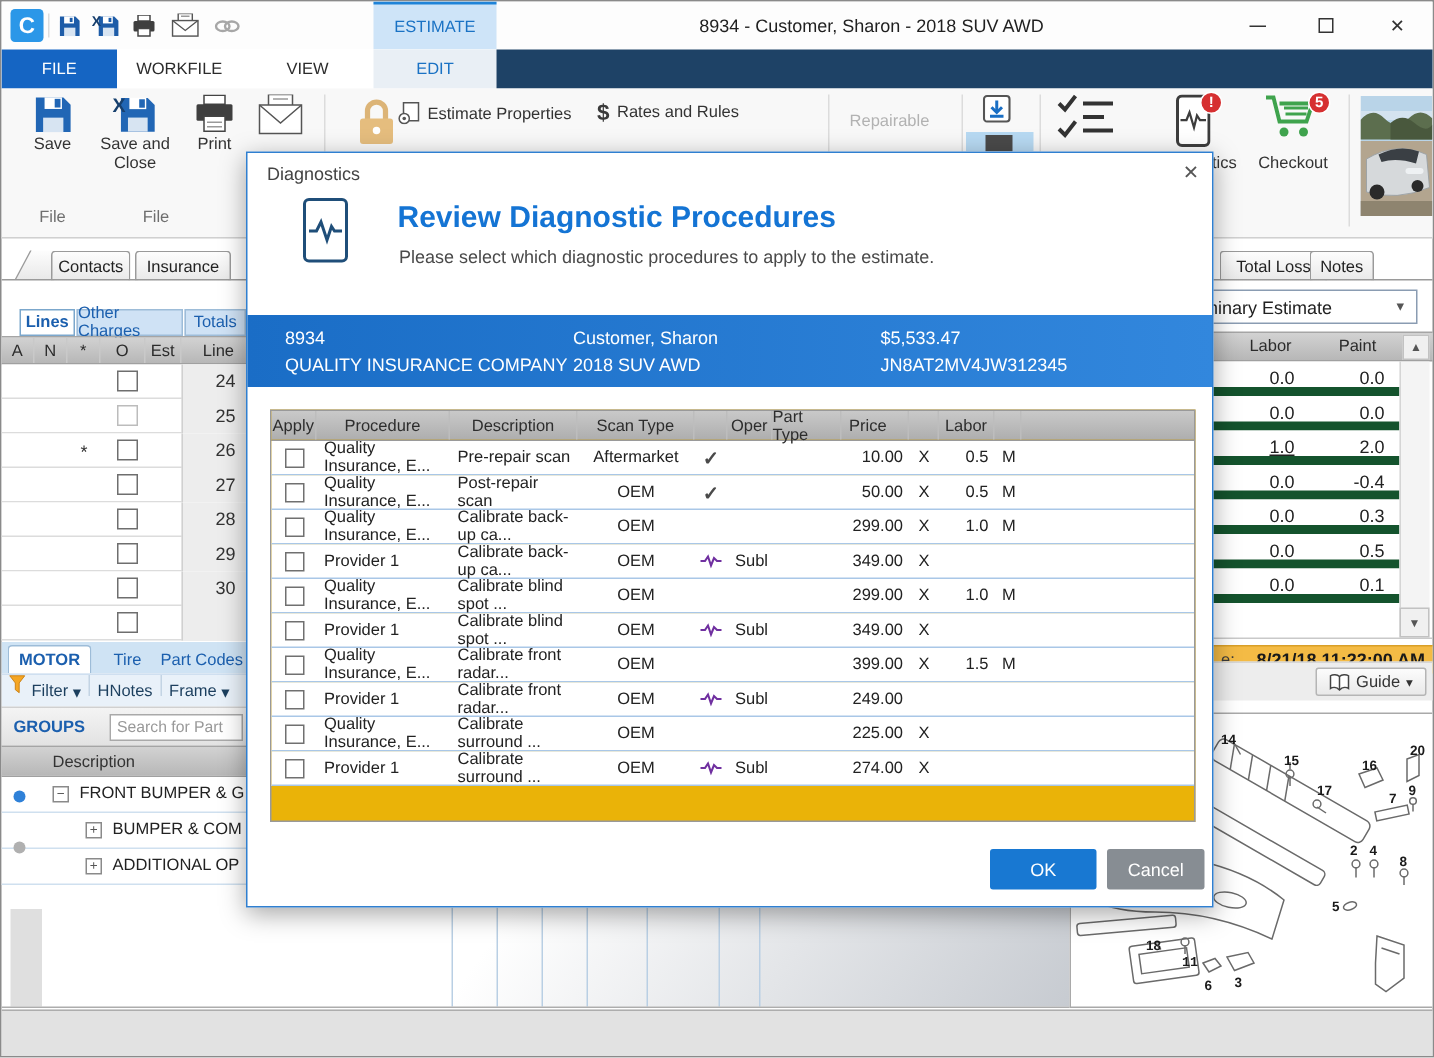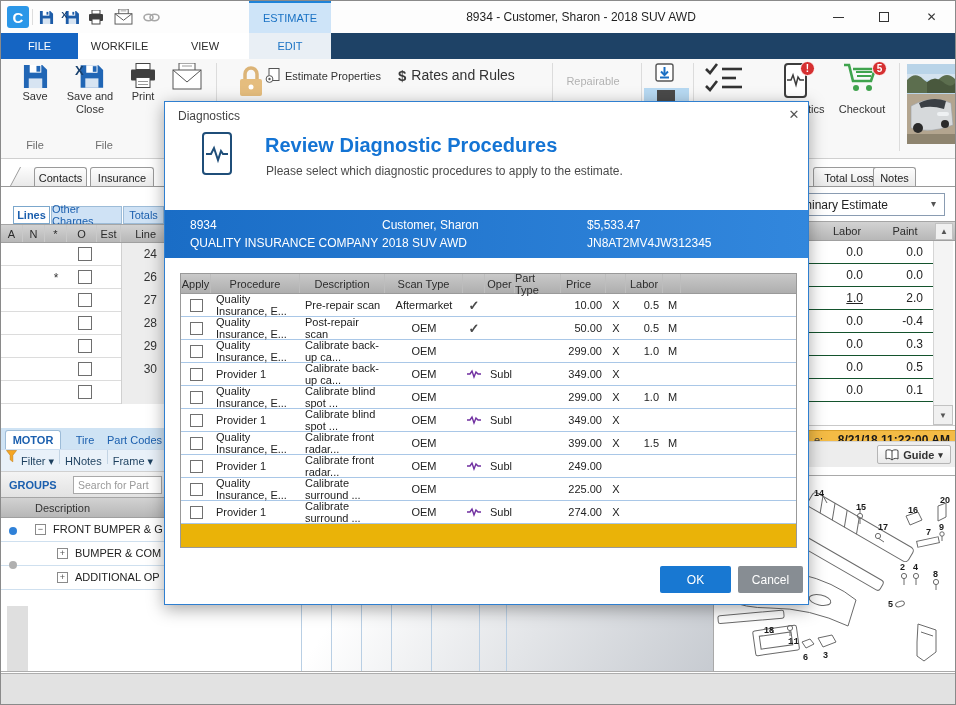--- a/index.html
+++ b/index.html
@@ -58,21 +58,21 @@
   .groups-bar{background:linear-gradient(#f4f4f4,#e2e2e2);border-top:1px solid #d0d0d0;}
   .search-box{background:#fff;border:1px solid #a9a9a9;font-size:10.5px;color:#222;padding:0 4px;}
   .search-box::placeholder{color:#999;}
   .tr-row{height:24px;position:relative;border-bottom:1px solid #cfe0ef;background:#fff;}
   .tr-exp{position:absolute;left:34px;top:6px;width:11px;height:11px;border:1px solid #8a8a8a;background:#fff;
           font-size:9px;line-height:9px;text-align:center;color:#555;}
   .tr-label{position:absolute;left:52px;top:5px;font-size:11px;color:#222;white-space:nowrap;}
   .tr-row.indent .tr-exp{left:56px;}
   .tr-row.indent .tr-label{left:74px;}
   .dot{position:absolute;width:8px;height:8px;border-radius:50%;}
-  .rt-row{height:23px;position:relative;border-bottom:1px solid #14532d;background:#fff;}
+  .rt-row{height:23px;position:relative;border-bottom:6px solid #14532d;background:#fff;}
   .rt-val{position:absolute;top:0;width:60px;height:23px;line-height:22px;text-align:right;font-size:12px;color:#222;}
   .rt-val.u{text-decoration:underline;}
   .scrollbtn{background:#f0f0f0;border:1px solid #c2c2c2;color:#555;font-size:8px;display:flex;align-items:center;justify-content:center;}
   .orange-bar{background:#f4bb45;border-top:1px solid #d99f28;}
   .guide-bar{background:#ededed;border-top:1px solid #d6d6d6;}
   .guide-btn{border:1px solid #b5b5b5;background:linear-gradient(#fcfcfc,#e9e9e9);border-radius:2px;
              display:flex;align-items:center;justify-content:center;font-size:11px;color:#333;gap:4px;}
   .diagram-panel{background:#fff;border:1px solid #a9a9a9;}
   .dg-num{position:absolute;font-size:9px;font-weight:bold;color:#1a1a1a;}
   .grid-bottom{background:linear-gradient(125deg,#ffffff 30%,#c7cbd1 100%);}
@@ -225,21 +225,21 @@
     <div class="abs" style="left:264px;top:9px;height:15px;display:flex;align-items:center;gap:5px;">
       <svg width="15" height="15" viewBox="0 0 15 15">
           <rect x="4" y="0.5" width="10" height="12" fill="#fff" stroke="#555"></rect>
           <circle cx="4.5" cy="11" r="3.4" fill="#fff" stroke="#555"></circle>
           <circle cx="4.5" cy="11" r="1.2" fill="#555"></circle>
         </svg>
       <span style="font-size:11px;color:#333;">Estimate Properties</span>
     </div>
     <div class="abs" style="left:397px;top:7px;height:18px;display:flex;align-items:center;gap:5px;">
       <span style="font-size:15px;font-weight:bold;color:#3a3a3a;">$</span>
-      <span style="font-size:14px;color:#333;">Rates and Rules</span>
+      <span style="font-size:11px;color:#333;">Rates and Rules</span>
     </div>
 
     <div class="abs rb-sep" style="left:551px;"></div>
     <div class="abs rb-gray" style="left:556px;top:16px;width:72px;text-align:center;">Repairable</div>
     <div class="abs rb-sep" style="left:640px;"></div>
 
     <div class="abs" style="left:654px;top:4px;">
       <svg width="19" height="19" viewBox="0 0 19 19">
           <rect x="1" y="1" width="17" height="17" rx="2" fill="#fff" stroke="#555" stroke-width="1.4"></rect>
           <line x1="9.5" y1="4" x2="9.5" y2="11" stroke="#1a6fc4" stroke-width="2"></line>
@@ -319,20 +319,25 @@
     <div class="gh-cell" style="flex:1;justify-content:flex-end;padding-right:8px;border-right:none;">Line</div>
   </div>
   <div class="abs" style="left:0;top:242px;width:163px;">
 
       <div class="ln-row">
         <span class="ln-star"></span>
         <span class="ln-cb"></span>
         <span class="ln-num">24</span>
       </div>
 
+      <div class="ln-row">
+        <span class="ln-star"></span>
+        <span class="ln-cb dim"></span>
+        <span class="ln-num">25</span>
+      </div>
 
       <div class="ln-row">
         <span class="ln-star">*</span>
         <span class="ln-cb"></span>
         <span class="ln-num">26</span>
       </div>
 
       <div class="ln-row">
         <span class="ln-star"></span>
         <span class="ln-cb"></span>
@@ -470,21 +475,21 @@
       </div>
     </div>
   <div class="abs" style="left:932px;top:240px;width:20px;height:184px;background:#f4f4f4;border-left:1px solid #d5d5d5;"></div>
   <div class="abs scrollbtn" style="left:932px;top:404px;width:20px;height:20px;">▼</div>
   <div class="abs hline" style="left:712px;top:424px;width:244px;background:#c9c9c9;"></div>
 
   <div class="abs orange-bar" style="left:712px;top:429px;width:244px;height:19px;">
     <span class="abs" style="left:101px;top:3px;font-size:11px;color:#3a3a3a;">e:</span>
     <span class="abs" style="right:7px;top:2px;font-size:12px;font-weight:bold;color:#1a1a1a;">8/21/18 11:22:00 AM</span>
   </div>
-  <div class="abs guide-bar" style="left:712px;top:440px;width:244px;height:26px;font-weight:bold;">
+  <div class="abs guide-bar" style="left:712px;top:440px;width:244px;height:26px;">
     <div class="abs guide-btn" style="left:164px;top:3px;width:74px;height:19px;">
       <svg width="14" height="12" viewBox="0 0 14 12">
           <path d="M7,2 C5.5,0.5 2.5,0.5 1,1.5 v8.5 c1.5,-1 4,-1 6,1 c2,-2 4.5,-2 6,-1 v-8.5 c-1.5,-1 -4.5,-1 -6,0.5 z" fill="#fff" stroke="#444"></path>
           <line x1="7" y1="2" x2="7" y2="11" stroke="#444"></line>
         </svg>
       <span>Guide</span>
       <span style="font-size:9px;">▾</span>
     </div>
   </div>
 

